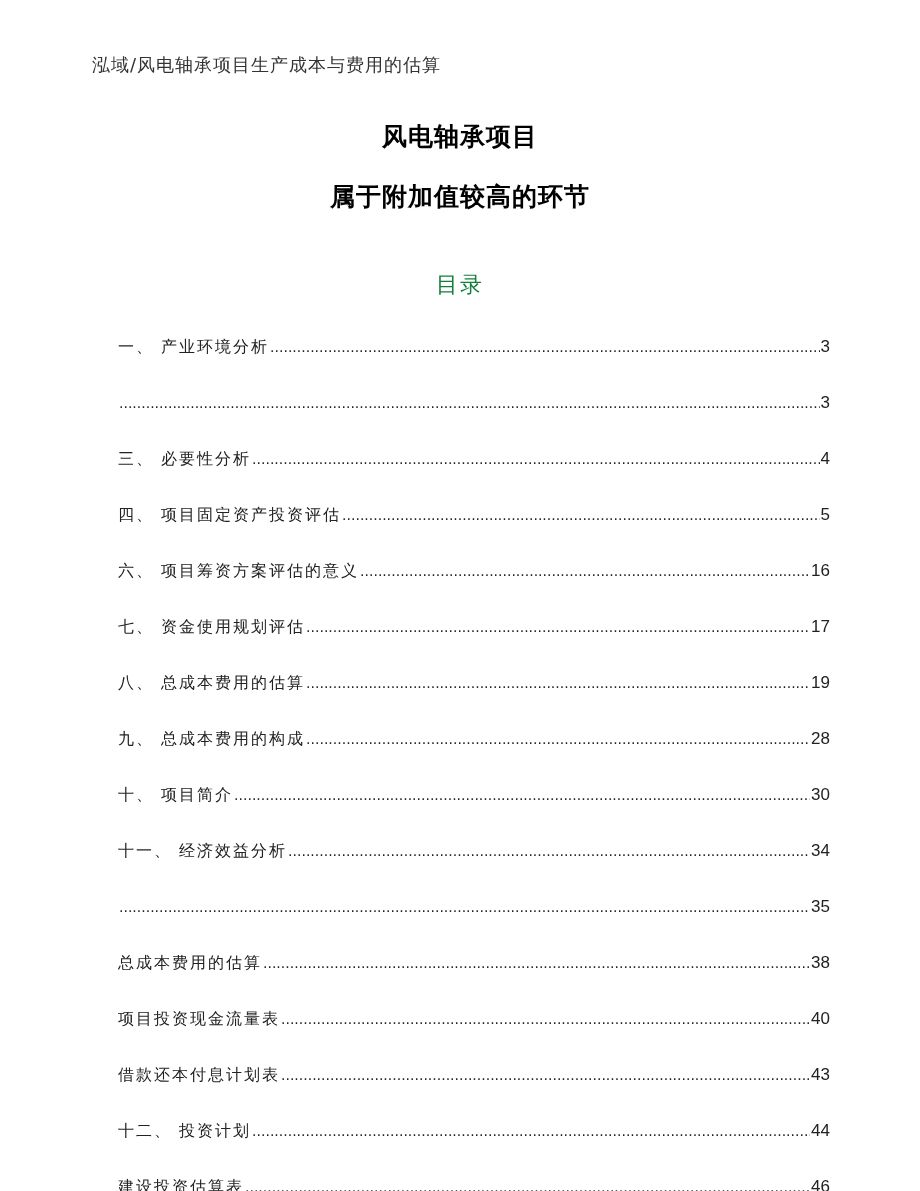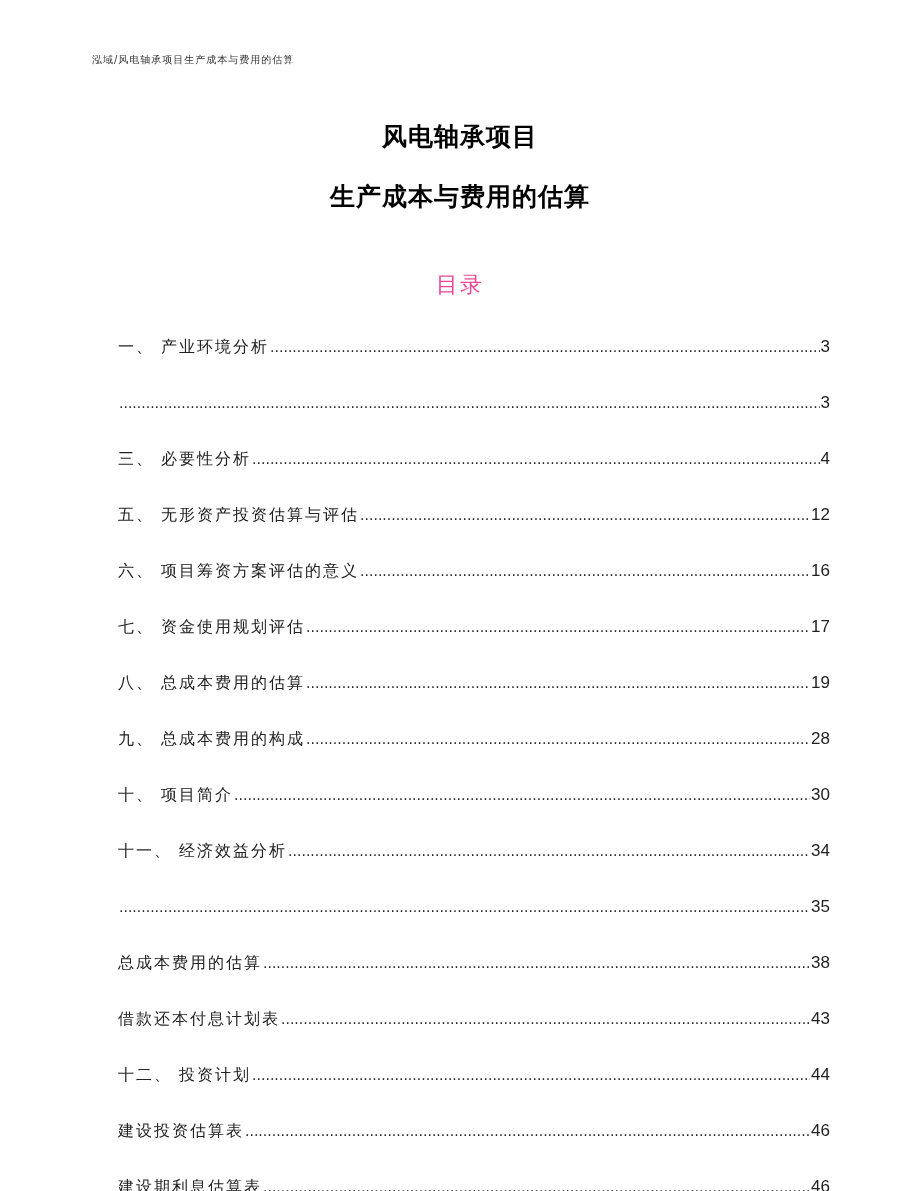--- a/index.html
+++ b/index.html
@@ -1,61 +1,61 @@
 <!DOCTYPE html>
 <html><head>
   <meta charset="utf-8">
   <style>
     html, body { margin: 0; padding: 0; background: #ffffff; }
     body { width: 920px; height: 1191px; position: relative; overflow: hidden;
            font-family: "DejaVu Sans", "Liberation Sans", sans-serif; color: #1a1a1a; }
-    .header { position: absolute; left: 92px; top: 53px; font-size: 10px; color: #333; letter-spacing: 1px; }
+    .header { position: absolute; left: 92px; top: 53px; font-size: 18px; color: #333; letter-spacing: 1px; }
     .title1 { position: absolute; left: 0; width: 920px; top: 120px; text-align: center;
               font-size: 25px; font-weight: bold; color: #000; letter-spacing: 1px; }
     .title2 { position: absolute; left: 0; width: 920px; top: 180px; text-align: center;
               font-size: 25px; font-weight: bold; color: #000; letter-spacing: 1px; }
     .toc-heading { position: absolute; left: 0; width: 920px; top: 270px; text-align: center;
-                   font-size: 22px; color: #ec4899; letter-spacing: 2px; }
+                   font-size: 22px; color: #15803d; letter-spacing: 2px; }
     .toc { position: absolute; left: 118px; top: 322px; width: 712px; }
     .toc-row { display: flex; align-items: baseline; height: 41px; font-size: 16px; color: #222; margin-top: 15px; }
     .toc-label { white-space: nowrap; letter-spacing: 2px; }
     .toc-leader { flex: 1; overflow: hidden; white-space: nowrap; margin: 0 1px; color: #222;
                   font-size: 14px; letter-spacing: 0px; }
     .toc-leader::after { content: "..............................................................................................................................................................................................................................................."; }
     .toc-page { white-space: nowrap; font-family: "Liberation Sans", sans-serif; font-size: 17px; }
   </style>
 </head>
 <body>
 
 <div class="header">泓域/风电轴承项目生产成本与费用的估算</div>
 
 <div class="title1">风电轴承项目</div>
-<div class="title2">生产成本与费用的估算</div>
+<div class="title2">属于附加值较高的环节</div>
 
 <div class="toc-heading">目录</div>
 
 <div class="toc">
   <div class="toc-row">
       <span class="toc-label">一、 产业环境分析</span>
       <span class="toc-leader"></span>
       <span class="toc-page">3</span>
     </div>
   <div class="toc-row">
       <span class="toc-leader"></span>
       <span class="toc-page">3</span>
     </div>
   <div class="toc-row">
       <span class="toc-label">三、 必要性分析</span>
       <span class="toc-leader"></span>
       <span class="toc-page">4</span>
     </div>
   <div class="toc-row">
-      <span class="toc-label">五、 无形资产投资估算与评估</span>
+      <span class="toc-label">四、 项目固定资产投资评估</span>
       <span class="toc-leader"></span>
-      <span class="toc-page">12</span>
+      <span class="toc-page">5</span>
     </div>
   <div class="toc-row">
       <span class="toc-label">六、 项目筹资方案评估的意义</span>
       <span class="toc-leader"></span>
       <span class="toc-page">16</span>
     </div>
   <div class="toc-row">
       <span class="toc-label">七、 资金使用规划评估</span>
       <span class="toc-leader"></span>
       <span class="toc-page">17</span>
@@ -83,20 +83,25 @@
   <div class="toc-row">
       <span class="toc-leader"></span>
       <span class="toc-page">35</span>
     </div>
   <div class="toc-row">
       <span class="toc-label">总成本费用的估算</span>
       <span class="toc-leader"></span>
       <span class="toc-page">38</span>
     </div>
   <div class="toc-row">
+      <span class="toc-label">项目投资现金流量表</span>
+      <span class="toc-leader"></span>
+      <span class="toc-page">40</span>
+    </div>
+  <div class="toc-row">
       <span class="toc-label">借款还本付息计划表</span>
       <span class="toc-leader"></span>
       <span class="toc-page">43</span>
     </div>
   <div class="toc-row">
       <span class="toc-label">十二、 投资计划</span>
       <span class="toc-leader"></span>
       <span class="toc-page">44</span>
     </div>
   <div class="toc-row">

